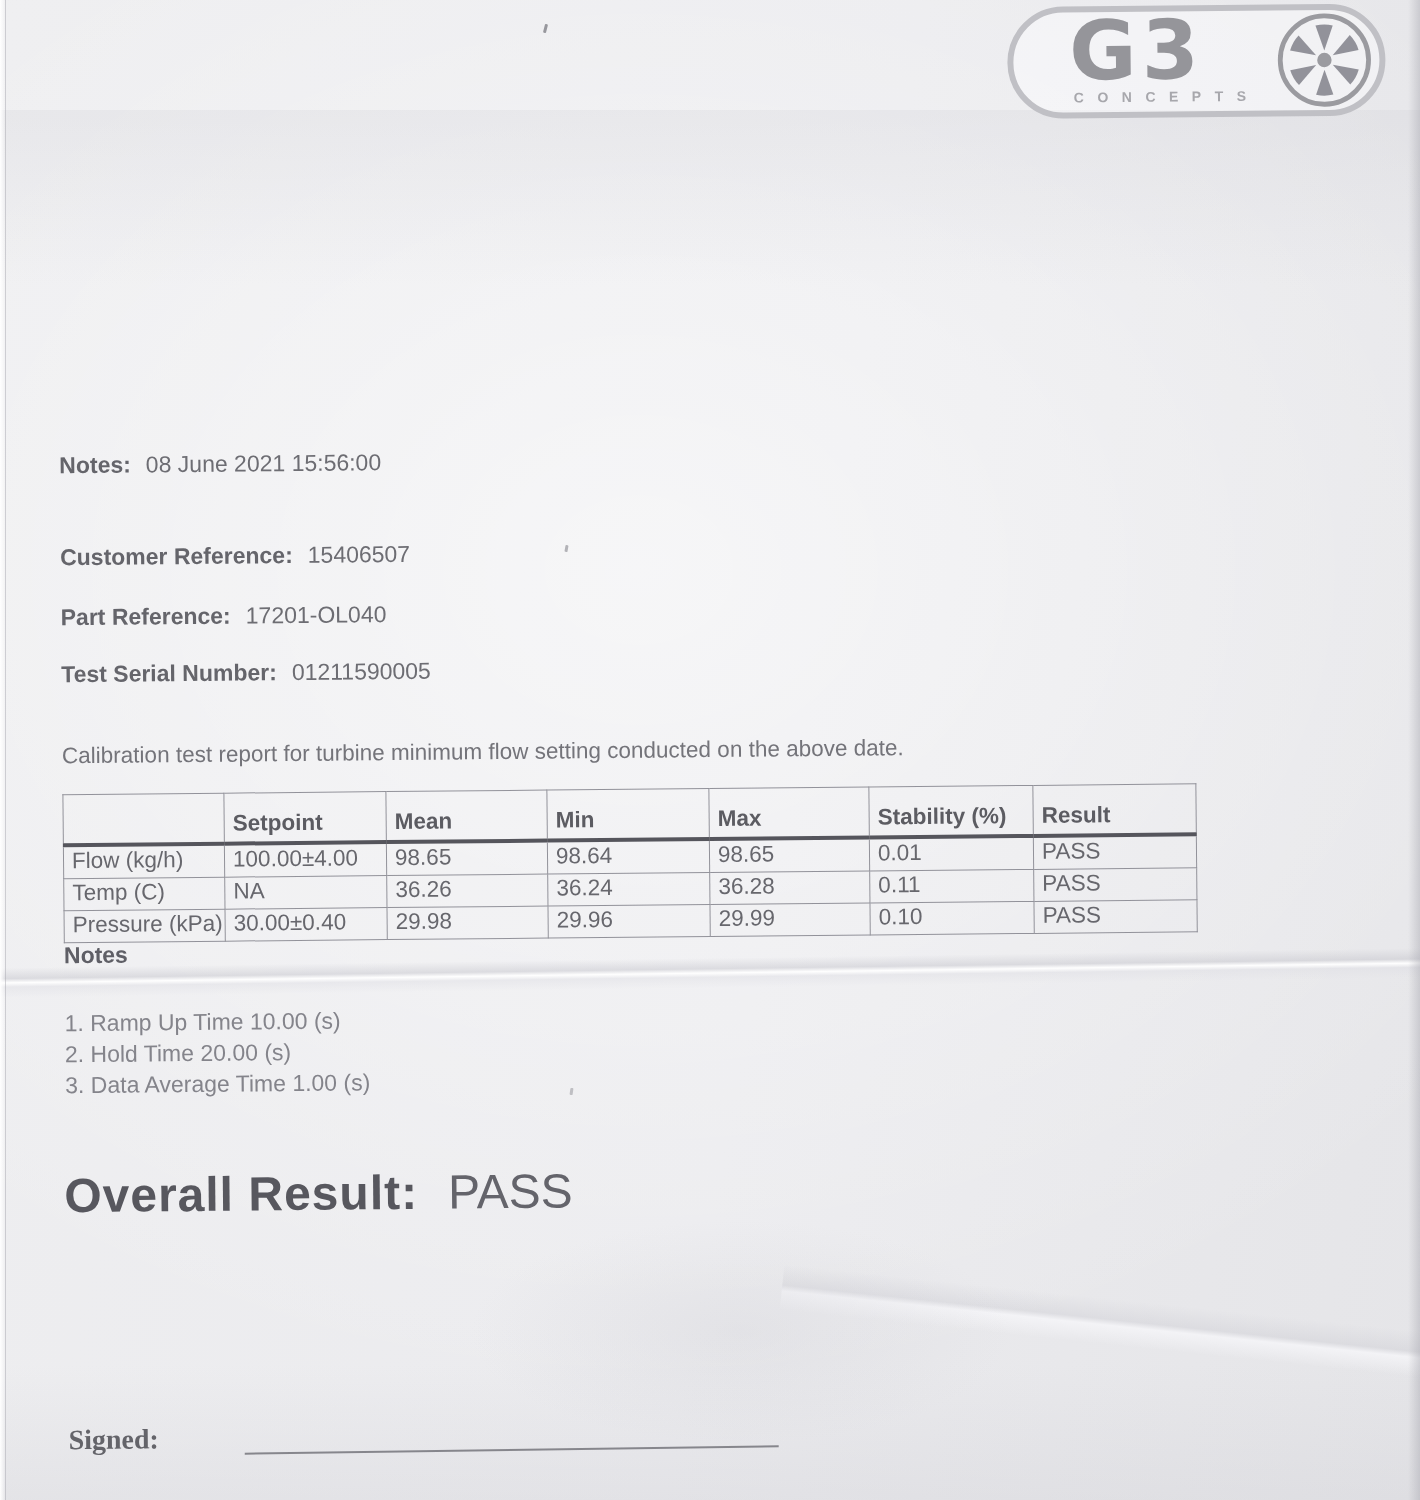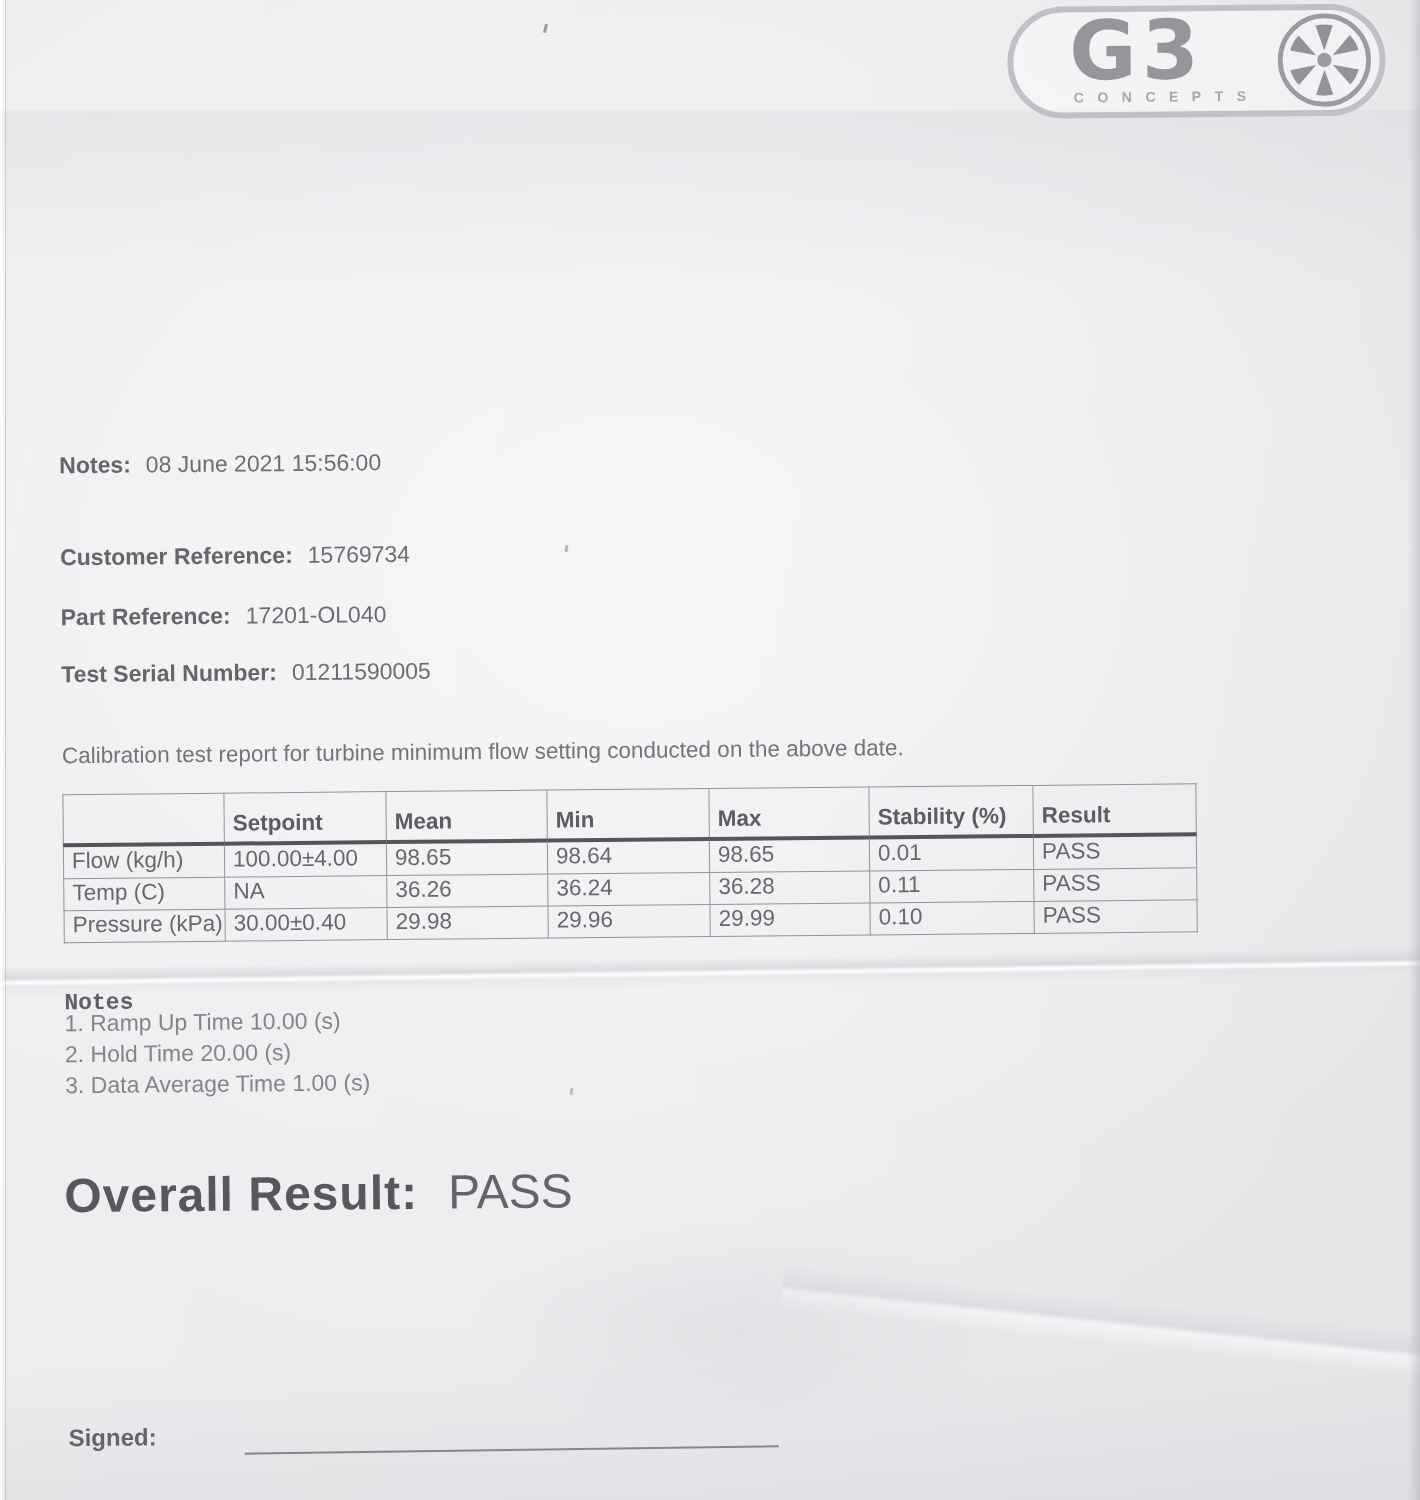--- a/index.html
+++ b/index.html
@@ -64,34 +64,34 @@
     border-collapse:collapse;table-layout:fixed;}
   table.report th,table.report td{
     border:1px solid #92929a;font-size:22.5px;color:#67676d;
     padding:1px 8px 4px;text-align:left;overflow:hidden;white-space:nowrap;}
   table.report thead th{
     font-weight:bold;color:#5c5c62;height:42px;vertical-align:bottom;
     border-bottom:4px solid #55555c;padding-bottom:5px;}
   table.report tbody td{height:26px;vertical-align:bottom;}
 
   
-  .notes-heading{position:absolute;left:62px;top:984px;font-size:23px;
-    font-weight:bold;color:#5f5f66;font-family:Liberation Mono, monospace;}
+  .notes-heading{position:absolute;left:62px;top:936px;font-size:23px;
+    font-weight:bold;color:#5f5f66;}
   .notes-list{position:absolute;left:62px;top:1002px;font-size:23px;
     color:#84848b;line-height:31px;}
   .notes-list div{white-space:nowrap;}
 
   
   .overall{position:absolute;left:60px;top:1162px;white-space:nowrap;}
   .overall .lbl{font-size:48px;font-weight:bold;color:#57575e;letter-spacing:1px;}
   .overall .val{font-size:48px;font-weight:normal;color:#64646b;margin-left:30px;}
 
   
-  .signed-label{position:absolute;left:62px;top:1418px;font-size:24px;
-    font-weight:bold;color:#64646a;}
+  .signed-label{position:absolute;left:62px;top:1418px;font-size:28px;
+    font-weight:bold;color:#64646a;font-family:Liberation Serif, serif;}
   .signature-line{position:absolute;left:238px;top:1447px;width:534px;height:0;
     border-top:2px solid #86868c;transform:rotate(-0.25deg);}
 </style>
 </head>
 <body>
 
 <div class="shade-top"></div>
 <div class="crease-main"></div>
 <div class="crease-br"></div>
 <div class="soft-warp"></div>
@@ -118,21 +118,21 @@
         <path d="M50 40 L41 14 A37.5 37.5 0 0 1 59 14 Z" transform="rotate(300 50 50)"></path>
       </g>
       <circle cx="50" cy="50" r="7.5" fill="#9b9ba0"></circle>
     </svg>
   </div>
 
   <div class="field f-date">
     <span class="lbl">Notes:</span><span>08 June 2021 15:56:00</span>
   </div>
   <div class="field f-cust">
-    <span class="lbl">Customer Reference:</span><span>15769734</span>
+    <span class="lbl">Customer Reference:</span><span>15406507</span>
   </div>
   <div class="field f-part">
     <span class="lbl">Part Reference:</span><span>17201-OL040</span>
   </div>
   <div class="field f-serial">
     <span class="lbl">Test Serial Number:</span><span>01211590005</span>
   </div>
 
   <div class="description">Calibration test report for turbine minimum flow setting conducted on the above date.</div>
 

